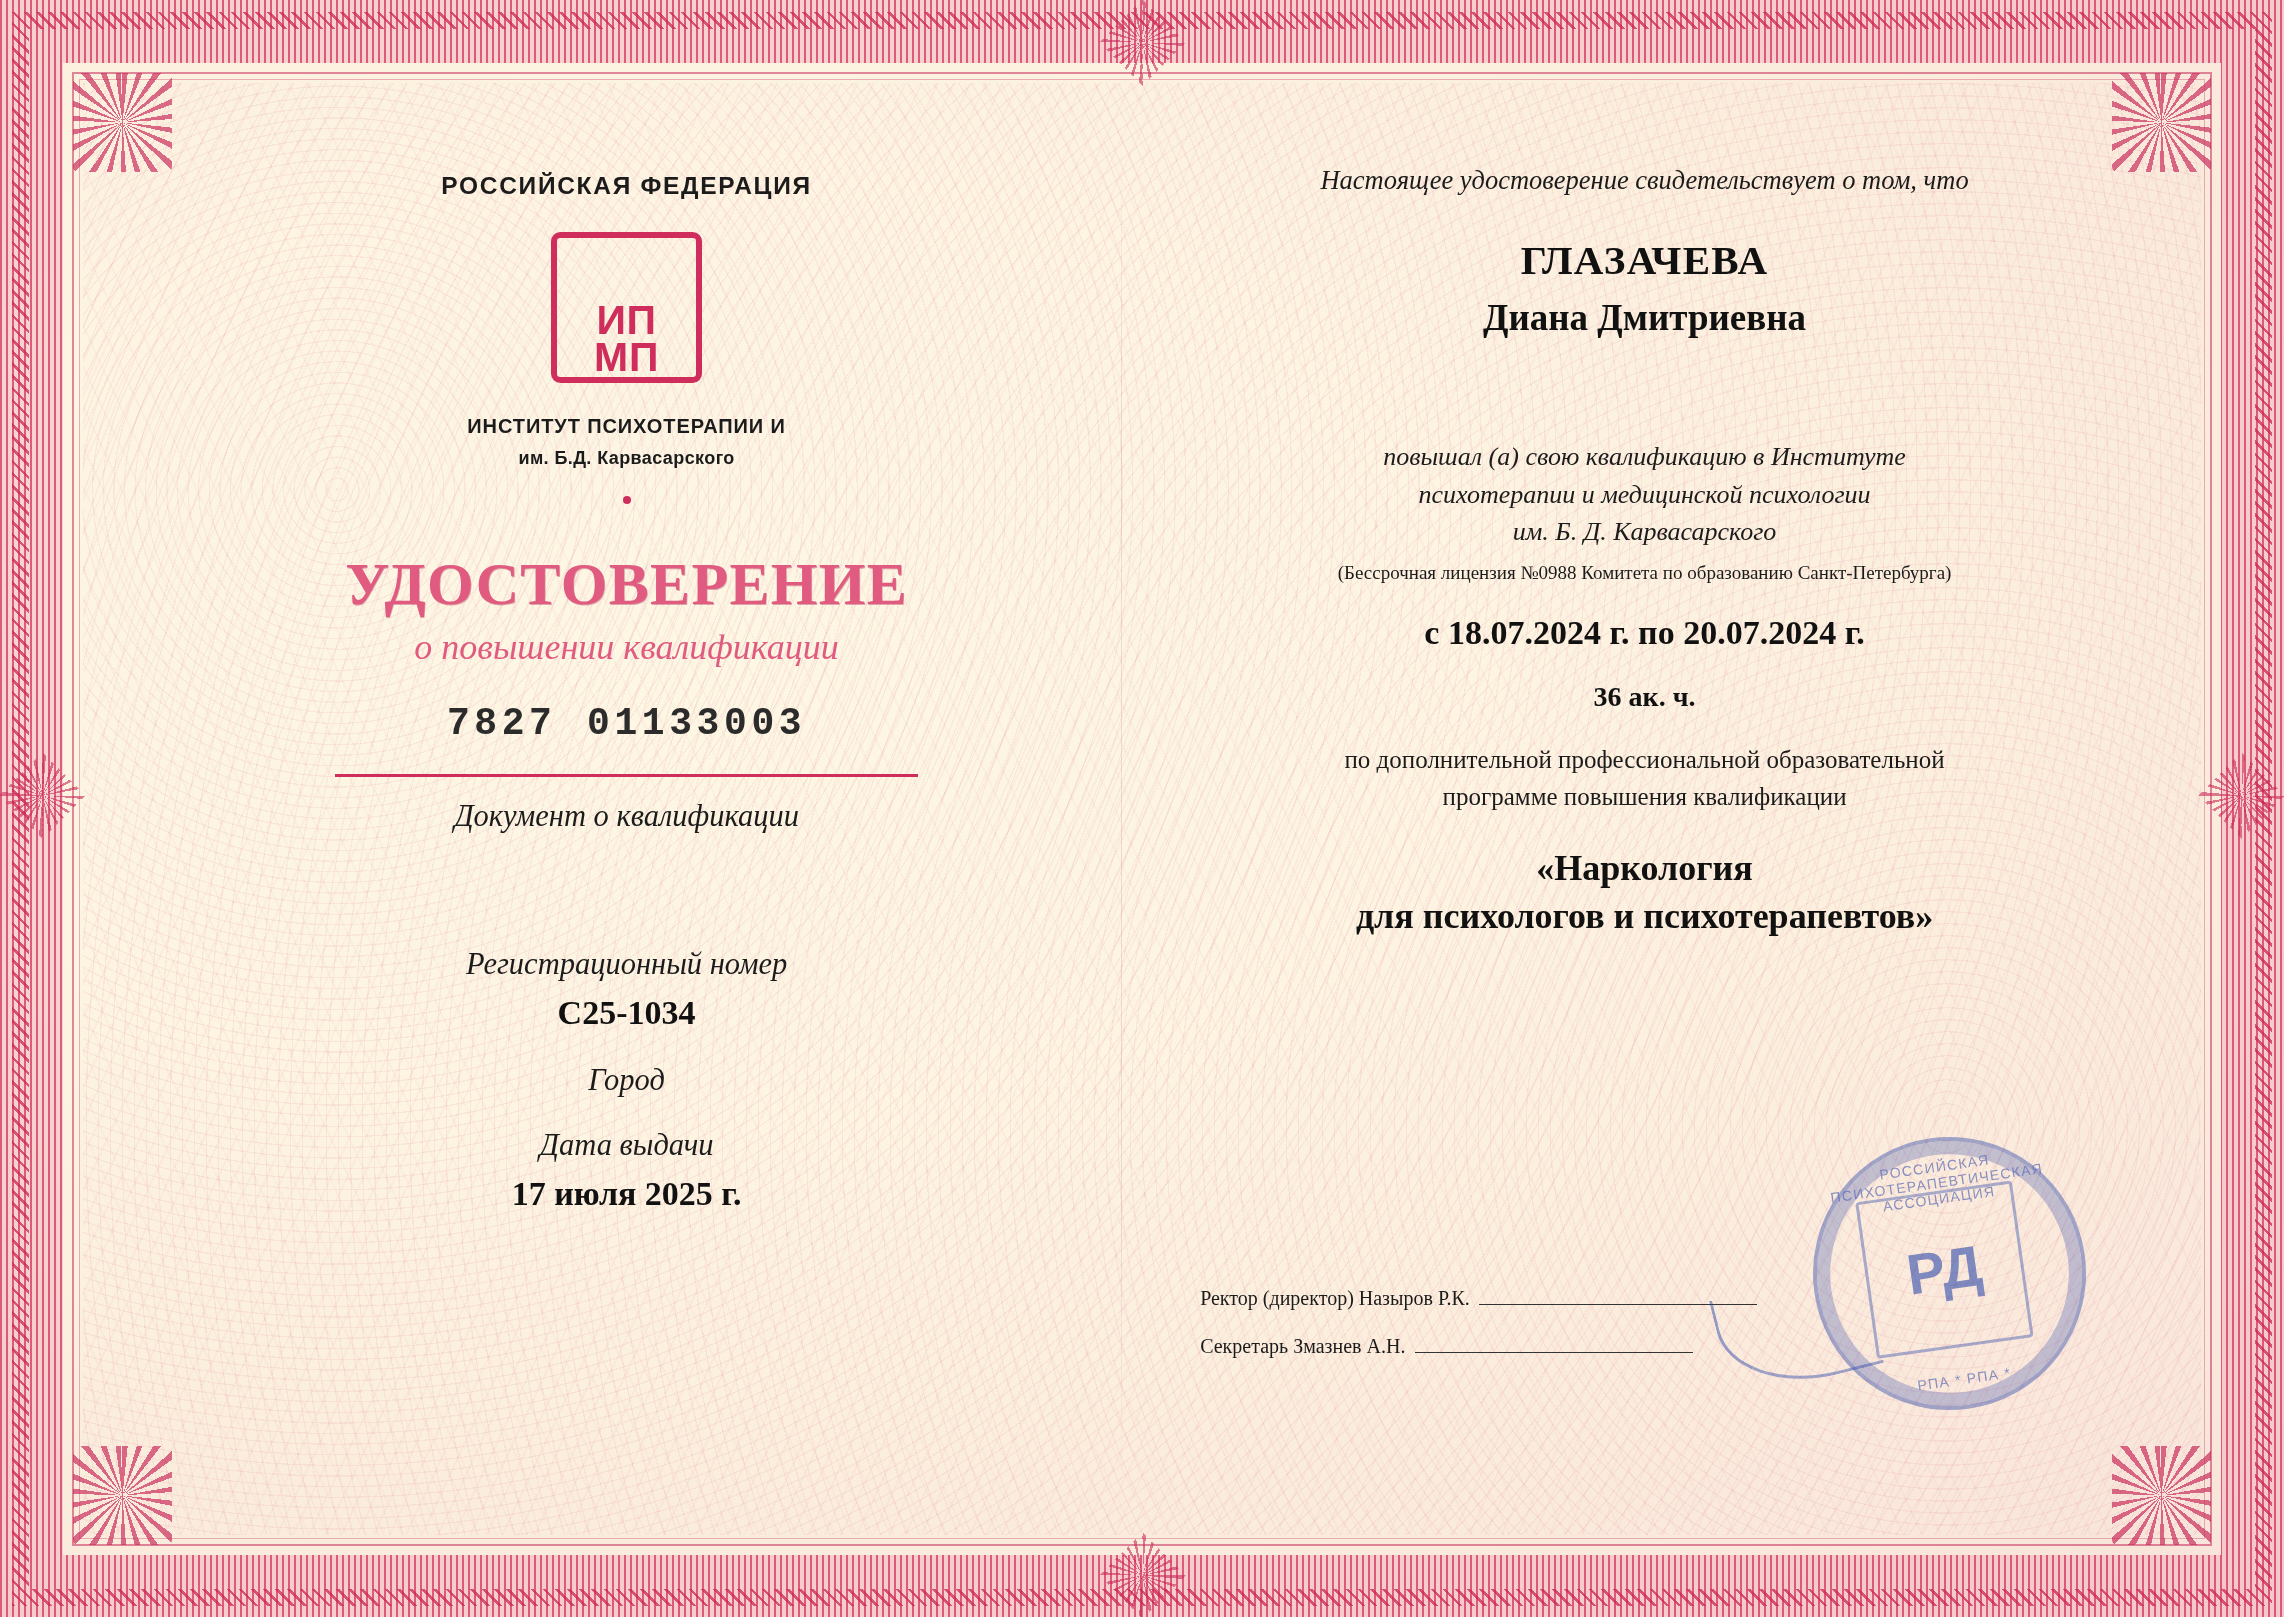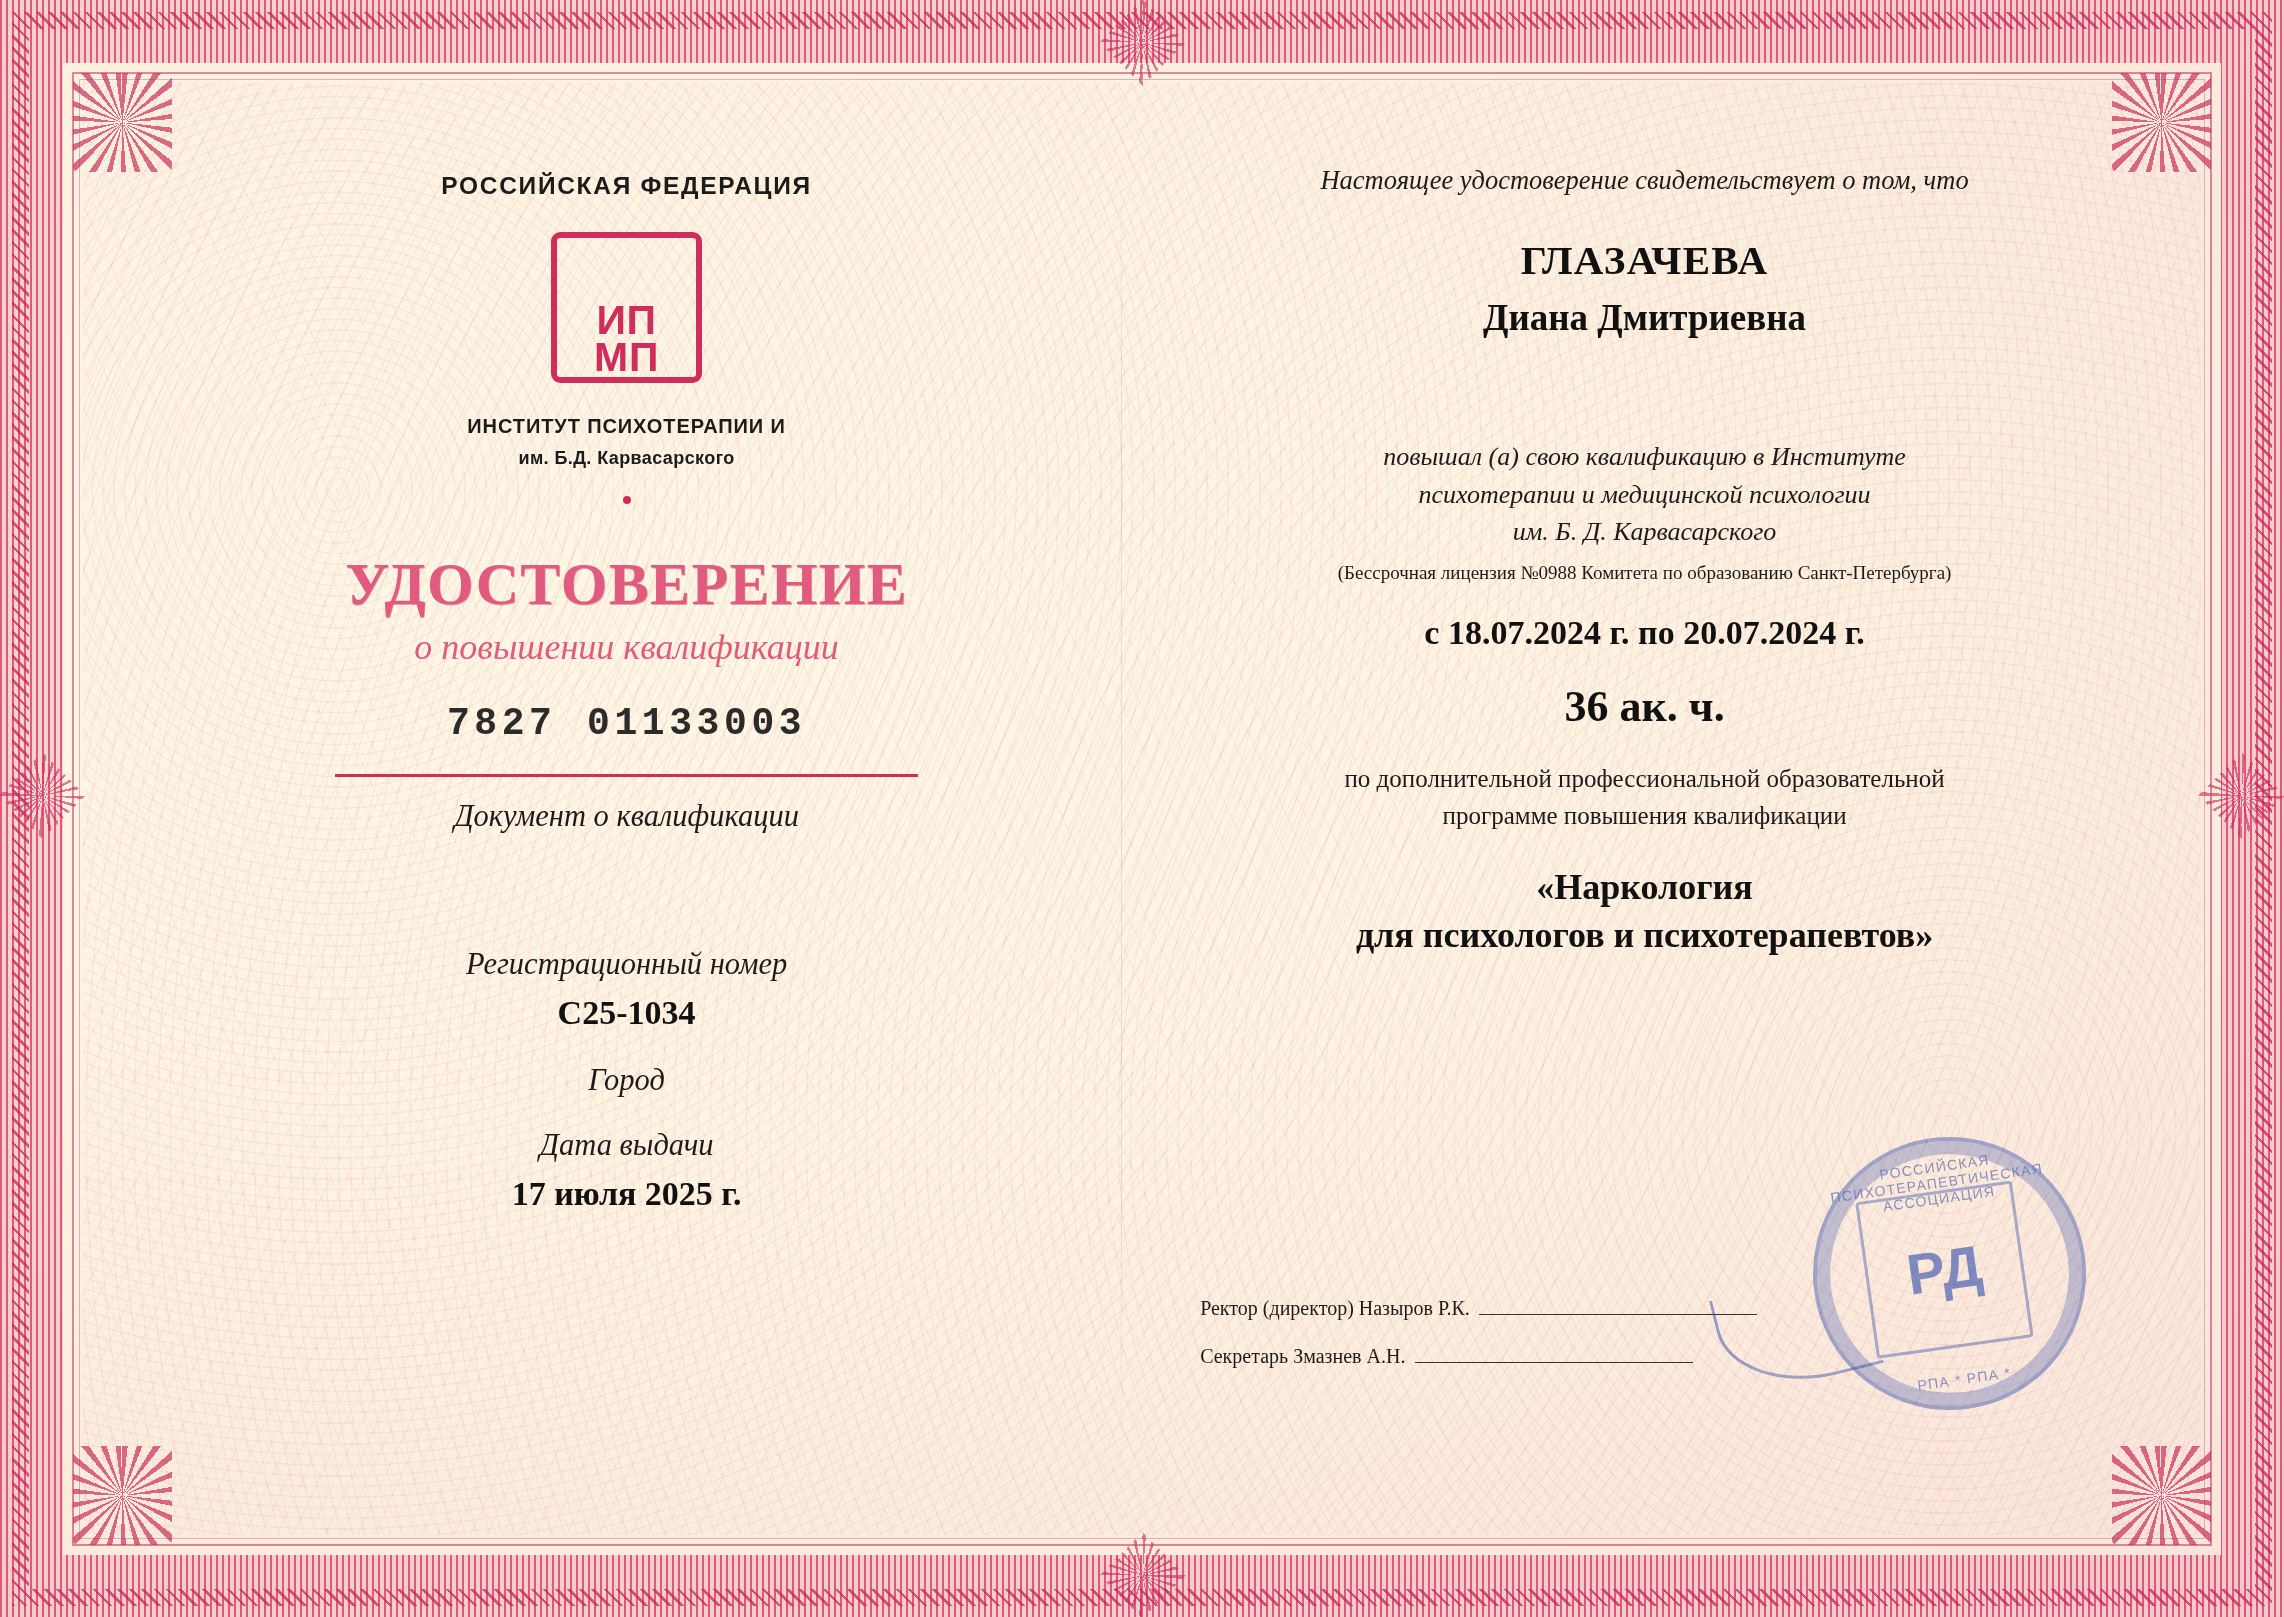--- a/index.html
+++ b/index.html
@@ -262,41 +262,41 @@
   }
   .r-dates {
     margin-top: 30.5px;
     font-weight: 700;
     font-size: 34px;
     color: #111;
   }
   .r-hours {
     margin-top: 29px;
     font-weight: 700;
-    font-size: 44px;
+    font-size: 28px;
     color: #111;
   }
   .r-program-label {
     margin-top: 29px;
     font-size: 25px;
     line-height: 1.45;
     color: #1b1b1b;
   }
   .r-program {
     margin-top: 29px;
     font-weight: 700;
     font-size: 36px;
     line-height: 1.35;
     color: #111;
   }
 
   .signatures {
     position: absolute;
     left: 79px;
-    bottom: 126px;
+    bottom: 136px;
     width: 596px;
     text-align: left;
   }
   .sig-row {
     font-size: 20px;
     color: #1b1b1b;
     margin-bottom: 25px;
     white-space: nowrap;
   }
   .sig-line {

